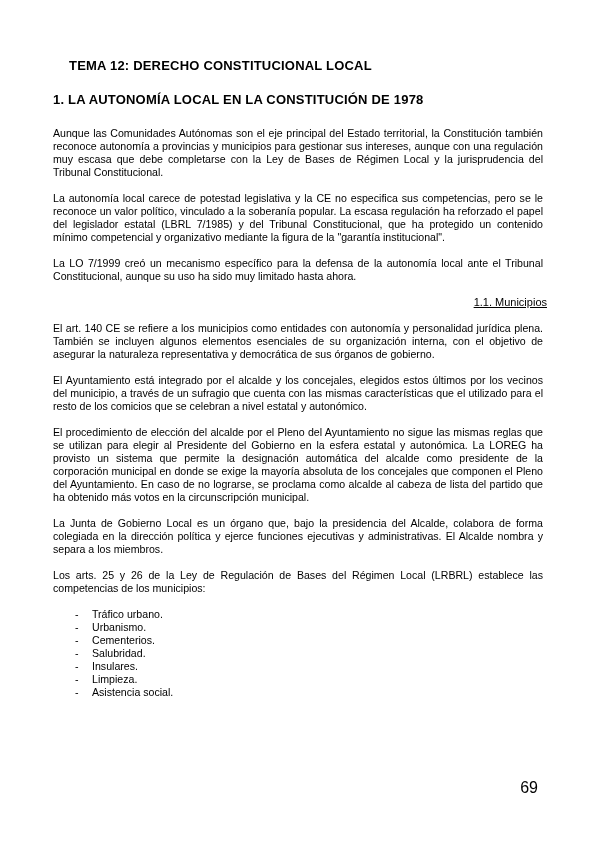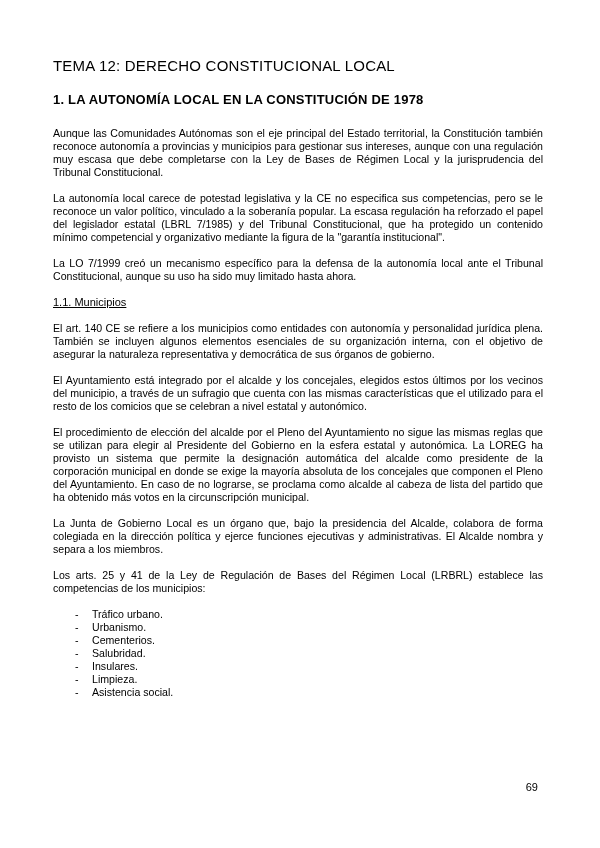--- a/index.html
+++ b/index.html
@@ -21,64 +21,65 @@
       background: #ffffff;
       overflow: hidden;
     }
     .content {
       position: absolute;
       left: 53px;
       top: 56px;
       width: 494px;
     }
     .doc-title {
-      font-size: 15px;
-      font-weight: normal;
+      font-size: 13px;
+      font-weight: bold;
       line-height: 19px;
       letter-spacing: 0.2px;
-      margin: 0 0 17px 0;
+      margin: 0 0 17px 16px;
     }
     .section-heading {
       font-size: 13px;
       font-weight: bold;
       line-height: 16px;
       letter-spacing: 0.2px;
       margin: 0 0 19px 0;
     }
     p.body-par {
       font-size: 10.6px;
       line-height: 13px;
       margin: 0 4px 13px 0;
       text-align: justify;
     }
     .subsection-heading {
       font-size: 11px;
       font-weight: normal;
       text-decoration: underline;
       line-height: 13px;
       margin: 0 0 13px 0;
+      text-align: right;
     }
     .list {
       margin: 0 0 13px 0;
     }
     .list-item {
       display: flex;
       font-size: 10.6px;
       line-height: 13px;
     }
     .list-item .dash {
       flex: none;
       width: 17px;
       margin-left: 22px;
     }
     .page-number {
       position: absolute;
       top: 781px;
       right: 62px;
-      font-size: 11px;
+      font-size: 16px;
       line-height: 13px;
       text-align: center;
     }
   </style>
 </head>
 <body>
 
 <div class="page">
   <div class="content">
 
@@ -89,21 +90,21 @@
     <p class="body-par">Aunque las Comunidades Autónomas son el eje principal del Estado territorial, la Constitución también reconoce autonomía a provincias y municipios para gestionar sus intereses, aunque con una regulación muy escasa que debe completarse con la Ley de Bases de Régimen Local y la jurisprudencia del Tribunal Constitucional.</p>
     <p class="body-par">La autonomía local carece de potestad legislativa y la CE no especifica sus competencias, pero se le reconoce un valor político, vinculado a la soberanía popular. La escasa regulación ha reforzado el papel del legislador estatal (LBRL 7/1985) y del Tribunal Constitucional, que ha protegido un contenido mínimo competencial y organizativo mediante la figura de la "garantía institucional".</p>
     <p class="body-par">La LO 7/1999 creó un mecanismo específico para la defensa de la autonomía local ante el Tribunal Constitucional, aunque su uso ha sido muy limitado hasta ahora.</p>
 
     <div class="subsection-heading">1.1. Municipios</div>
 
     <p class="body-par">El art. 140 CE se refiere a los municipios como entidades con autonomía y personalidad jurídica plena. También se incluyen algunos elementos esenciales de su organización interna, con el objetivo de asegurar la naturaleza representativa y democrática de sus órganos de gobierno.</p>
     <p class="body-par">El Ayuntamiento está integrado por el alcalde y los concejales, elegidos estos últimos por los vecinos del municipio, a través de un sufragio que cuenta con las mismas características que el utilizado para el resto de los comicios que se celebran a nivel estatal y autonómico.</p>
     <p class="body-par">El procedimiento de elección del alcalde por el Pleno del Ayuntamiento no sigue las mismas reglas que se utilizan para elegir al Presidente del Gobierno en la esfera estatal y autonómica. La LOREG ha provisto un sistema que permite la designación automática del alcalde como presidente de la corporación municipal en donde se exige la mayoría absoluta de los concejales que componen el Pleno del Ayuntamiento. En caso de no lograrse, se proclama como alcalde al cabeza de lista del partido que ha obtenido más votos en la circunscripción municipal.</p>
     <p class="body-par">La Junta de Gobierno Local es un órgano que, bajo la presidencia del Alcalde, colabora de forma colegiada en la dirección política y ejerce funciones ejecutivas y administrativas. El Alcalde nombra y separa a los miembros.</p>
-    <p class="body-par">Los arts. 25 y 41 de la Ley de Regulación de Bases del Régimen Local (LRBRL) establece las competencias de los municipios:</p>
+    <p class="body-par">Los arts. 25 y 26 de la Ley de Regulación de Bases del Régimen Local (LRBRL) establece las competencias de los municipios:</p>
 
     <div class="list">
       <div class="list-item">
         <span class="dash">-</span>
         <span>Tráfico urbano.</span>
       </div>
       <div class="list-item">
         <span class="dash">-</span>
         <span>Urbanismo.</span>
       </div>

